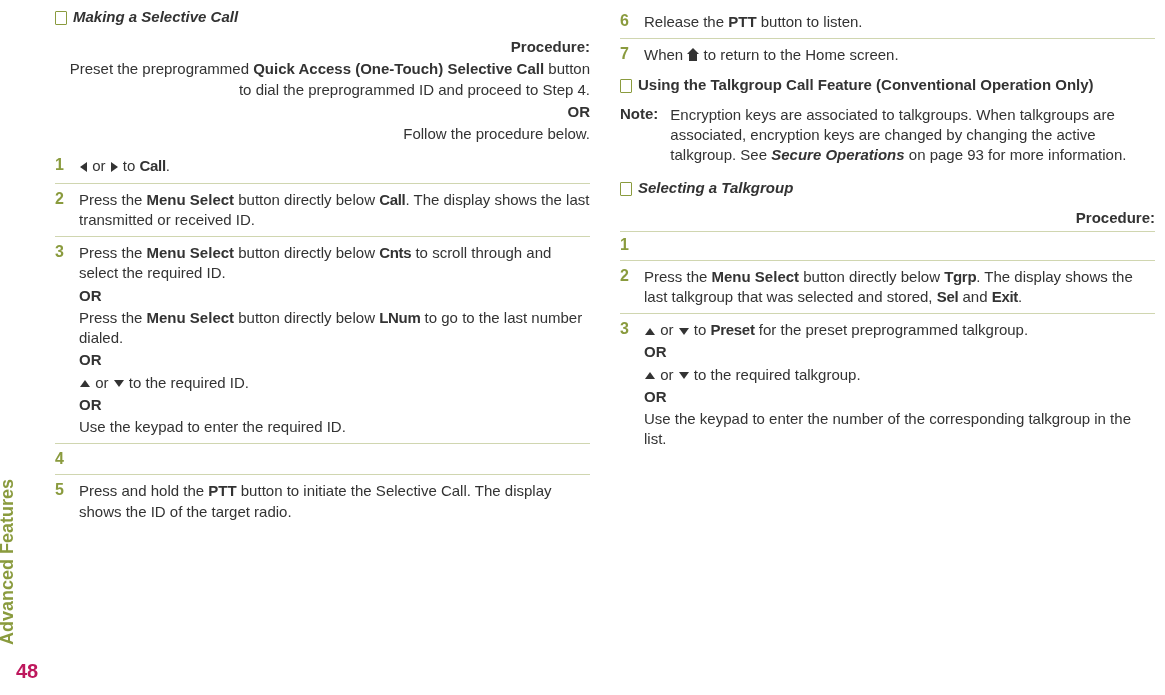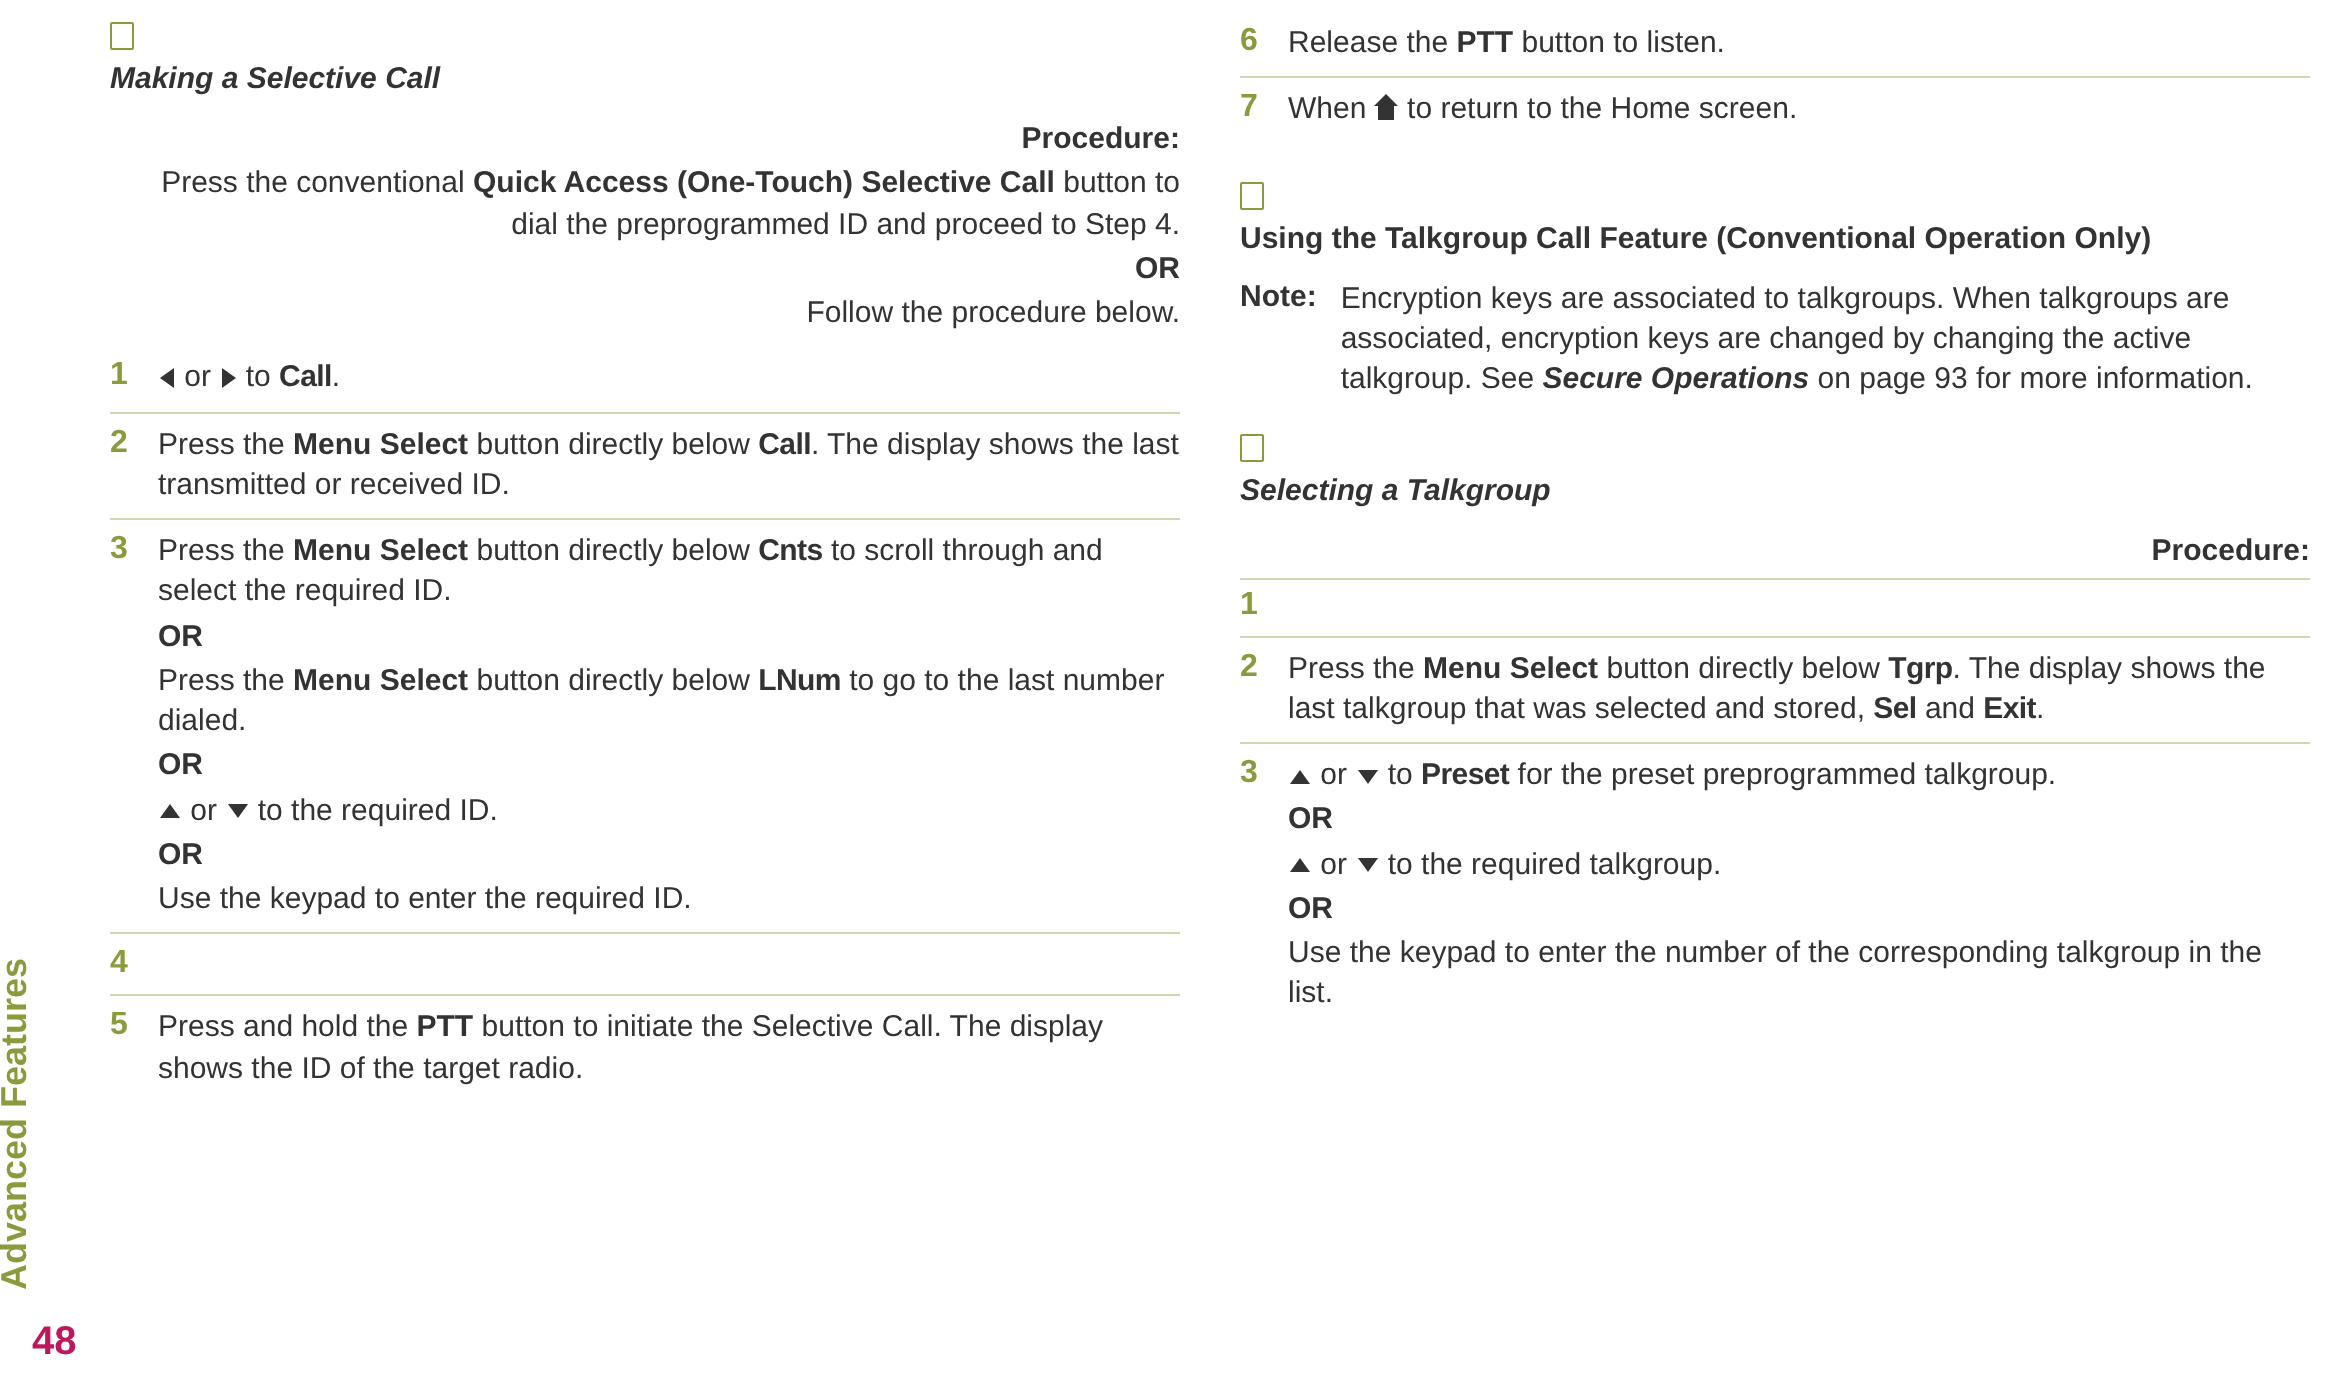--- a/index.html
+++ b/index.html
@@ -51,21 +51,20 @@
     flex: 1;
     min-width: 0;
   }
   .section-title {
     font-weight: bold;
     font-style: italic;
     margin: 2px 0 12px 0;
     display: flex;
     align-items: flex-start;
     gap: 6px;
-    flex-direction: column;
   }
   .section-title.noitalic { font-style: normal; }
   .doc-icon {
     display: inline-block;
     width: 10px;
     height: 12px;
     border: 1px solid #8a9b3e;
     border-radius: 1px;
     position: relative;
     flex-shrink: 0;
@@ -142,21 +141,21 @@
 
     <div class="col">
 
       <div class="section-title">
         <span class="doc-icon"></span>
         <span>Making a Selective Call</span>
       </div>
 
       <p class="proc-label">Procedure:</p>
       <p>
-        <span>Press the conventional </span><span class="bold">Quick Access (One-Touch) Selective Call</span><span> button to dial the preprogrammed ID and proceed to Step 4.</span>
+        <span>Preset the preprogrammed </span><span class="bold">Quick Access (One-Touch) Selective Call</span><span> button to dial the preprogrammed ID and proceed to Step 4.</span>
       </p>
       <p class="or">OR</p>
       <p>Follow the procedure below.</p>
 
       <ol class="step-list">
         <li>
           <span class="step-num">1</span>
           <span class="step-body">
             <span class="tri-left"></span><span> or </span><span class="tri-right"></span><span> to </span><span class="mono">Call</span><span>.</span>
           </span>
@@ -201,21 +200,21 @@
           </span>
         </li>
         <li>
           <span class="step-num">7</span>
           <span class="step-body">
             <span>When </span><span class="home-icon"></span><span> to return to the Home screen.</span>
           </span>
         </li>
       </ol>
 
-      <div class="section-title noitalic" style="margin-top:16px">
+      <div class="section-title noitalic" style="margin-top:4px">
         <span class="doc-icon"></span>
         <span class="bold">Using the Talkgroup Call Feature (Conventional Operation Only)</span>
       </div>
 
 
       <div class="note-row">
         <span class="note-label">Note:</span>
         <span class="note-body">
           <span>Encryption keys are associated to talkgroups. When talkgroups are associated, encryption keys are changed by changing the active talkgroup. See </span><span class="bold" style="font-style:italic">Secure Operations</span><span> on page 93 for more information.</span>
         </span>

